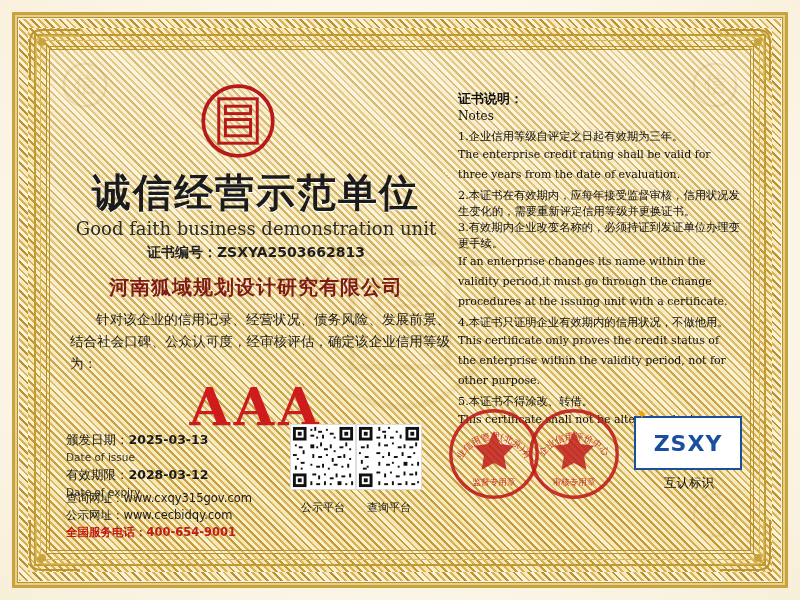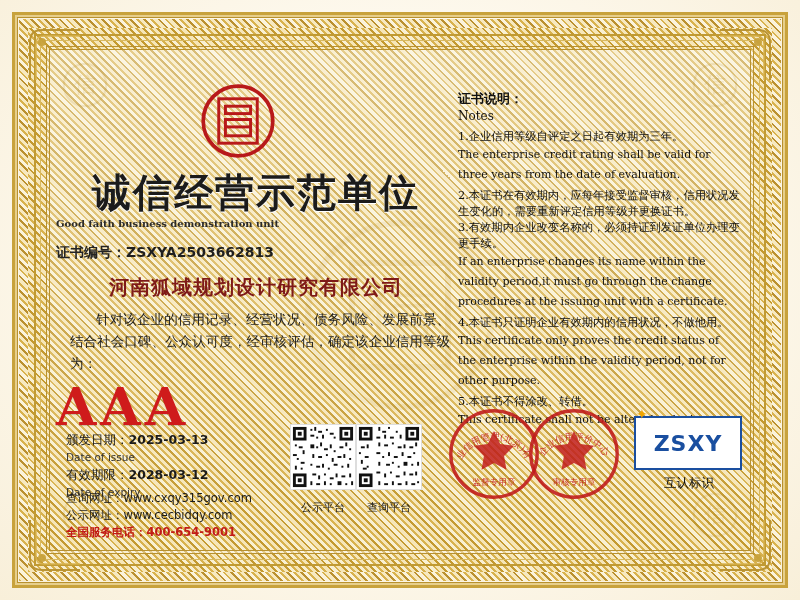--- a/index.html
+++ b/index.html
@@ -67,42 +67,42 @@
   .seal-top{
     position:absolute;left:145px;top:28px;width:74px;height:74px;
   }
   .title-cn{
     position:absolute;left:0;top:110px;width:400px;text-align:center;
     font-family:"DejaVu Serif", serif;
     font-size:39px;font-weight:700;color:#1b1b1b;letter-spacing:2px;
     text-shadow:0 1px 0 #fff;
   }
   .title-en{
-    position:absolute;left:0;top:162px;width:400px;text-align:left;
+    position:absolute;left:0;top:162px;width:400px;text-align:center;
     font-family:"DejaVu Serif", serif;
-    font-size:10px;color:#2a2a2a;font-weight:bold;
+    font-size:18px;color:#2a2a2a;
   }
   .certno{
-    position:absolute;left:0;top:188px;width:400px;
+    position:absolute;left:0;top:188px;width:400px;text-align:center;
     font-size:14px;color:#1f1f1f;font-weight:700;
   }
   .certno .lbl{color:#232323;}
   .company{
     position:absolute;left:0;top:218px;width:400px;text-align:center;
     font-family:"DejaVu Serif", serif;
     font-size:20px;font-weight:700;color:#7e1a18;letter-spacing:1px;
   }
   .para{
     position:absolute;left:14px;top:252px;width:380px;
     font-size:13.5px;line-height:22px;color:#1d1d1d;text-align:justify;
     font-family:"DejaVu Serif", serif;
   }
   .para .indent{display:inline-block;width:26px;}
   .grade{
-    position:absolute;left:0;top:320px;width:400px;
+    position:absolute;left:0;top:320px;width:400px;text-align:center;
     font-family:"DejaVu Serif", serif;
     font-size:52px;font-weight:700;color:#cf1b1b;letter-spacing:4px;
     text-shadow:0 1px 1px rgba(0,0,0,.18);
   }
   .dates{
     position:absolute;left:10px;top:376px;width:210px;font-size:12px;color:#1a1a1a;
   }
   .dates .row{margin-bottom:2px;}
   .dates .cn{font-size:12.5px;}
   .dates .val{font-weight:700;}

